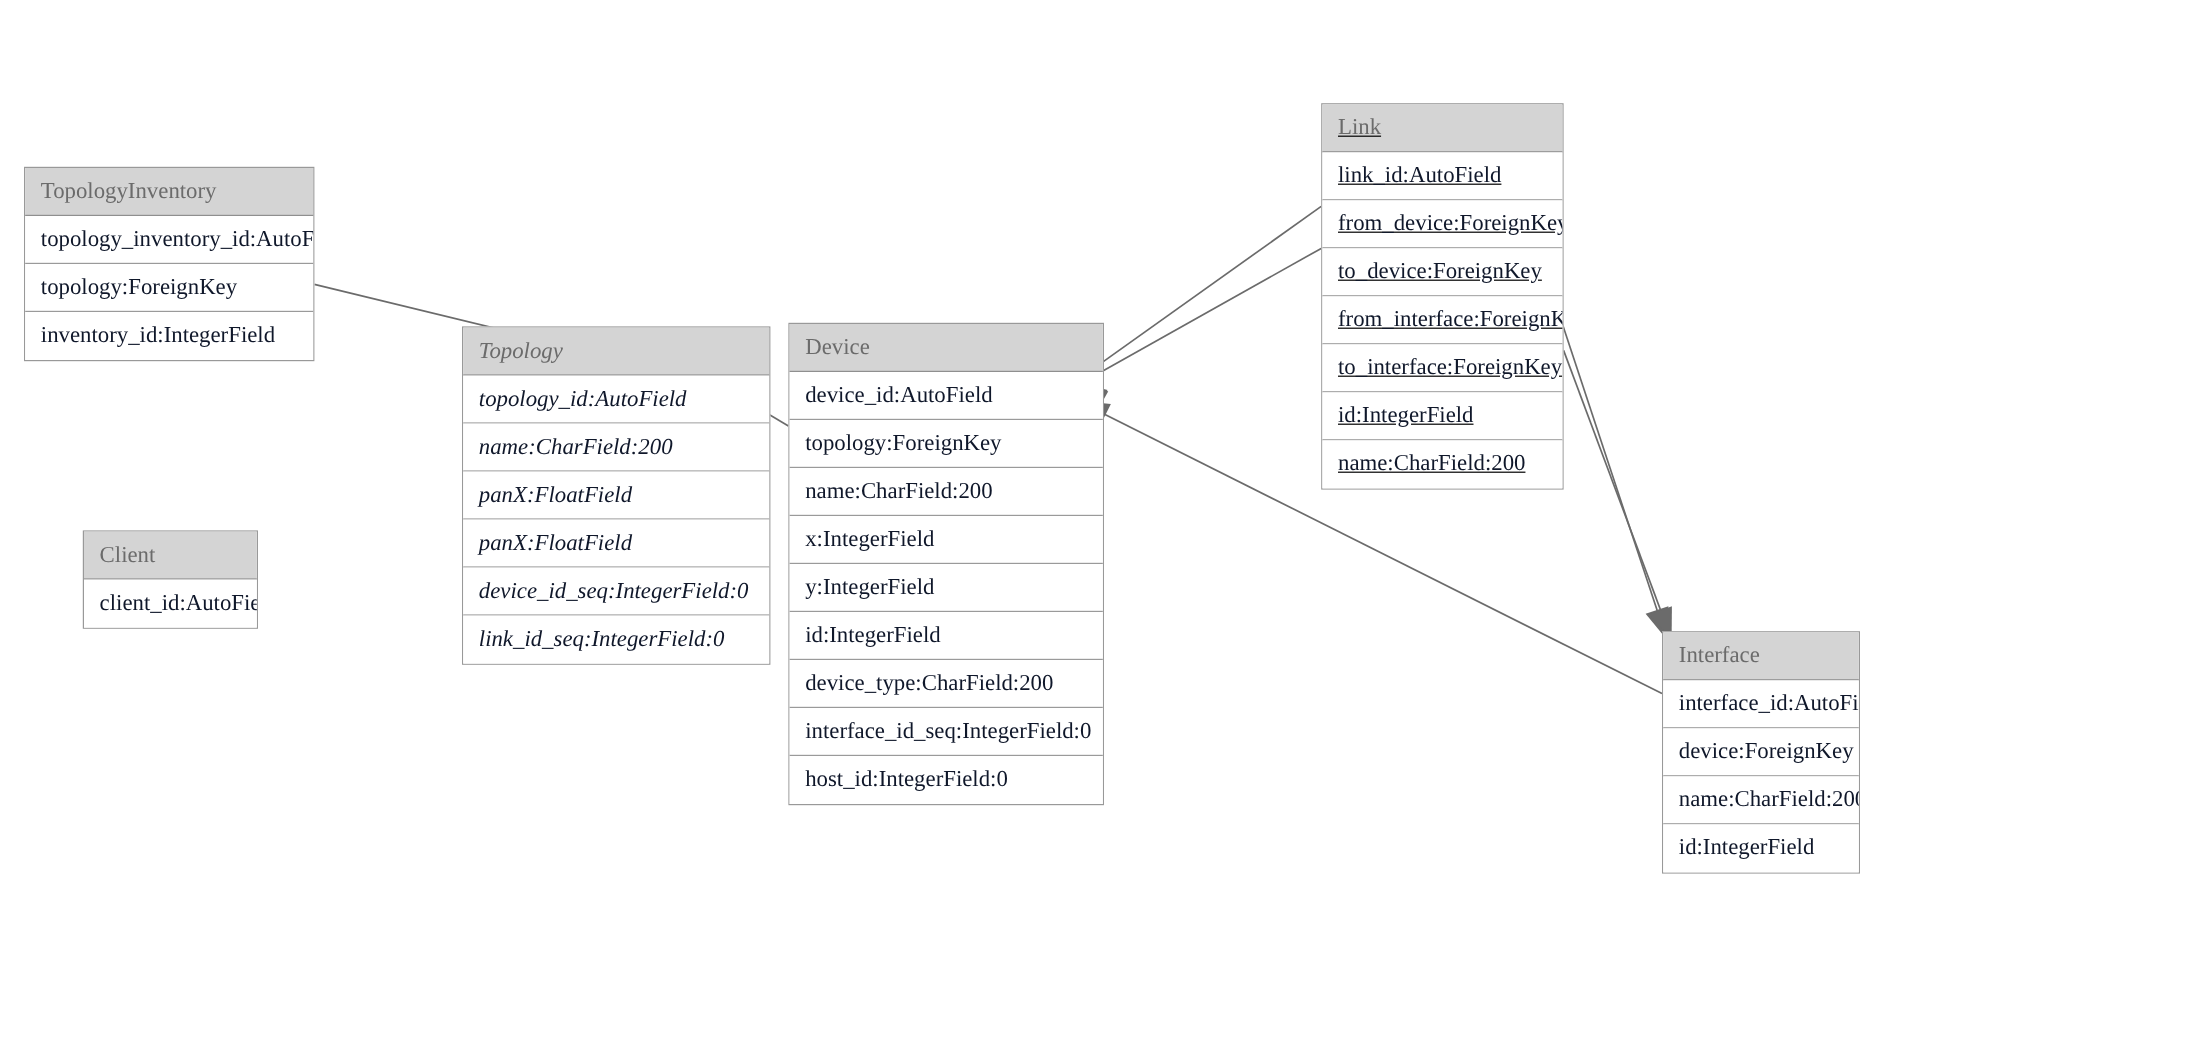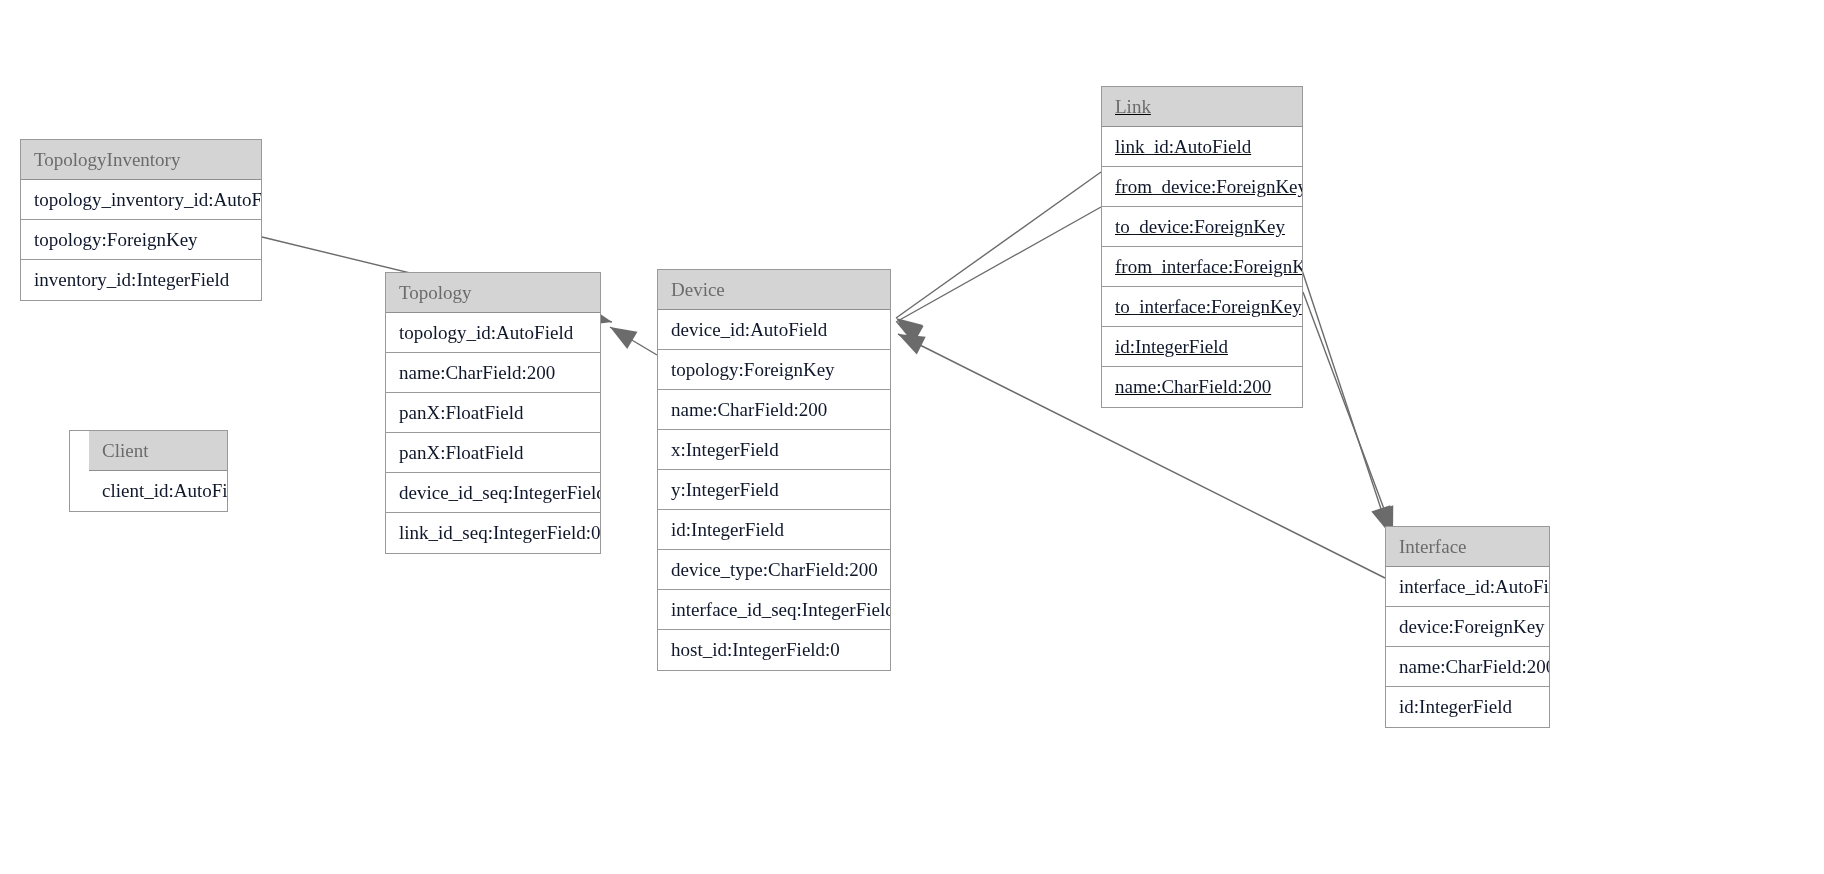--- a/index.html
+++ b/index.html
@@ -97,34 +97,34 @@
       </g>
     </svg>
 
   <div id="entity-layer">
       <div class="entity" style="left: 20px; top: 139px; width: 242px;">
         <div class="entity-header">TopologyInventory</div>
         <div class="entity-field">topology_inventory_id:AutoField</div>
         <div class="entity-field">topology:ForeignKey</div>
         <div class="entity-field">inventory_id:IntegerField</div>
       </div>
-      <div class="entity" style="left: 69px; top: 430px; width: 159px; padding-left: 19px;">
+      <div class="entity" style="left: 69px; top: 442px; width: 146px;">
         <div class="entity-header">Client</div>
         <div class="entity-field">client_id:AutoField</div>
       </div>
-      <div class="entity" style="left: 385px; top: 272px; width: 216px;">
+      <div class="entity" style="left: 385px; top: 272px; width: 257px; font-style: italic;">
         <div class="entity-header">Topology</div>
         <div class="entity-field">topology_id:AutoField</div>
         <div class="entity-field">name:CharField:200</div>
         <div class="entity-field">panX:FloatField</div>
         <div class="entity-field">panX:FloatField</div>
         <div class="entity-field">device_id_seq:IntegerField:0</div>
         <div class="entity-field">link_id_seq:IntegerField:0</div>
       </div>
-      <div class="entity" style="left: 657px; top: 269px; width: 234px;">
+      <div class="entity" style="left: 657px; top: 269px; width: 263px;">
         <div class="entity-header">Device</div>
         <div class="entity-field">device_id:AutoField</div>
         <div class="entity-field">topology:ForeignKey</div>
         <div class="entity-field">name:CharField:200</div>
         <div class="entity-field">x:IntegerField</div>
         <div class="entity-field">y:IntegerField</div>
         <div class="entity-field">id:IntegerField</div>
         <div class="entity-field">device_type:CharField:200</div>
         <div class="entity-field">interface_id_seq:IntegerField:0</div>
         <div class="entity-field">host_id:IntegerField:0</div>

